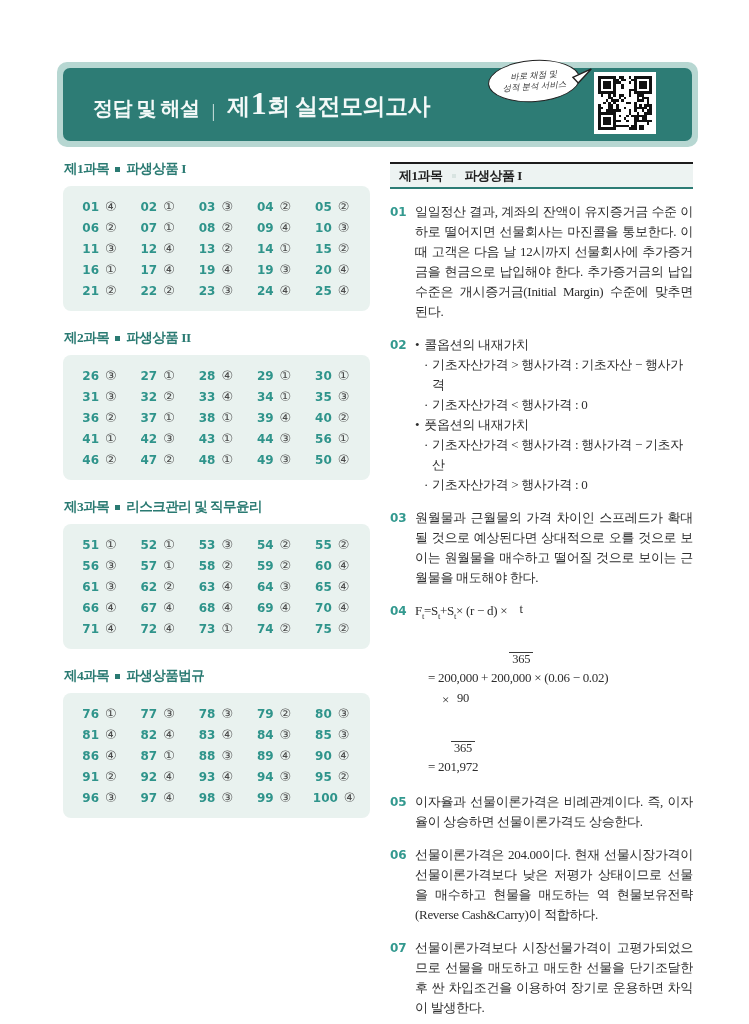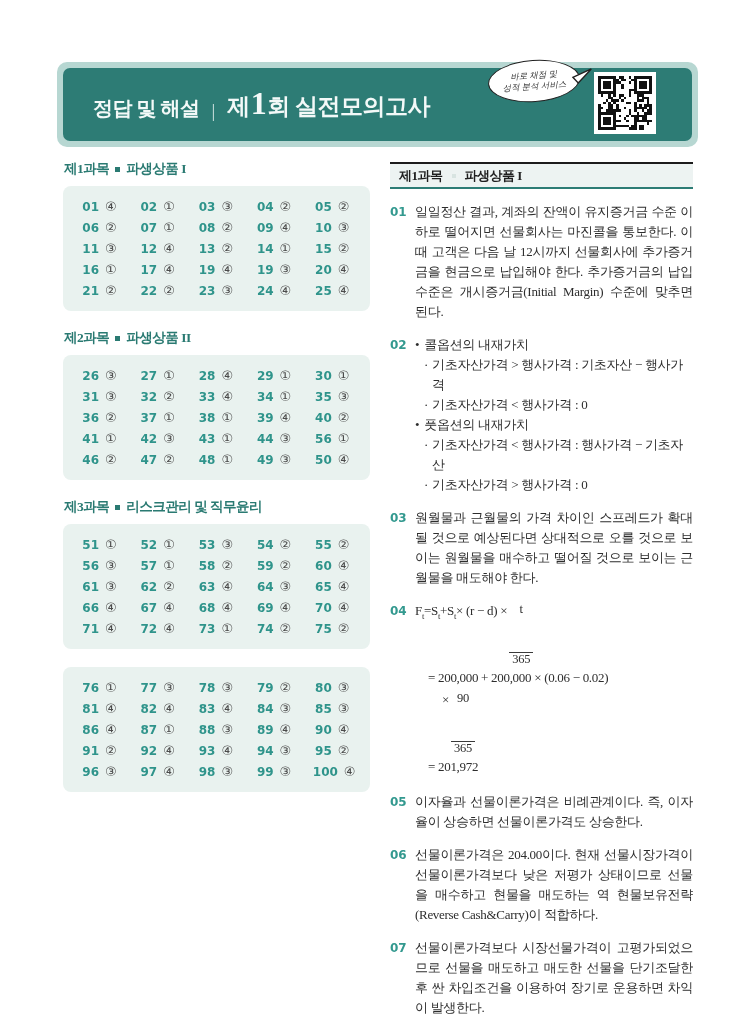--- a/index.html
+++ b/index.html
@@ -557,20 +557,25 @@
               <span class="ans-no">74</span>
               <span class="ans-val">②</span>
             </div>
             <div class="ans-cell">
               <span class="ans-no">75</span>
               <span class="ans-val">②</span>
             </div>
           </div>
         </section>
         <section class="ans-section">
+          <h3 class="ans-title">
+            <span>제4과목</span>
+            <span class="sqb"></span>
+            <span>파생상품법규</span>
+          </h3>
           <div class="ans-box">
             <div class="ans-cell">
               <span class="ans-no">76</span>
               <span class="ans-val">①</span>
             </div>
             <div class="ans-cell">
               <span class="ans-no">77</span>
               <span class="ans-val">③</span>
             </div>
             <div class="ans-cell">

